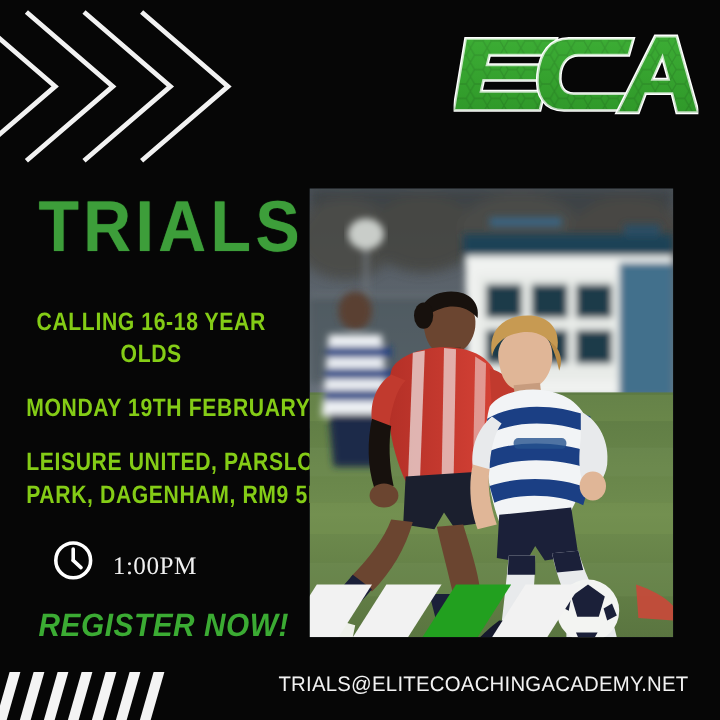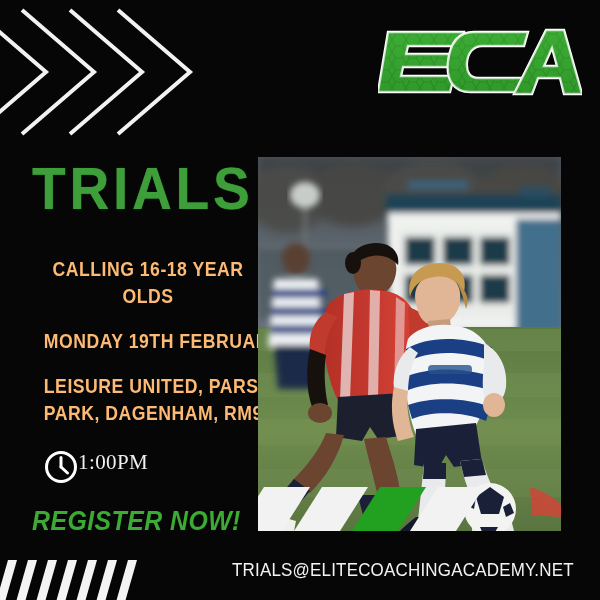--- a/index.html
+++ b/index.html
@@ -44,41 +44,41 @@
     font-weight:bold;
     letter-spacing:4px;
     line-height:62px;
     transform:scaleX(0.92);
     transform-origin:left center;
     text-shadow:0 0 1px #2b7a28;
   }
 
   
   #info{
-    position:absolute;left:24px;top:255px;width:248px;
-    color:#fdba74;
+    position:absolute;left:2px;top:255px;width:248px;
+    color:#84cc16;
     text-align:center;
   }
   .line{
     font-family:"Liberation Sans Narrow","Liberation Sans",sans-serif;
     font-weight:bold;
     font-size:21px;
     letter-spacing:0.6px;
     line-height:27px;
     transform:scaleX(0.84);
     transform-origin:center center;
     white-space:nowrap;
   }
   .blk{margin-bottom:18px;}
   .blk:last-child{margin-bottom:0;}
 
   
   #timerow{
     position:absolute;left:44px;top:450px;
-    display:flex;align-items:flex-start;gap:0;
+    display:flex;align-items:flex-end;gap:16px;
   }
   #clock-icon{width:34px;height:34px;display:block;}
   #timetext{
     color:#f0f0f0;
     font-family:"Liberation Serif","DejaVu Serif",serif;
     font-size:21px;
     letter-spacing:0.4px;
   }
 
   

